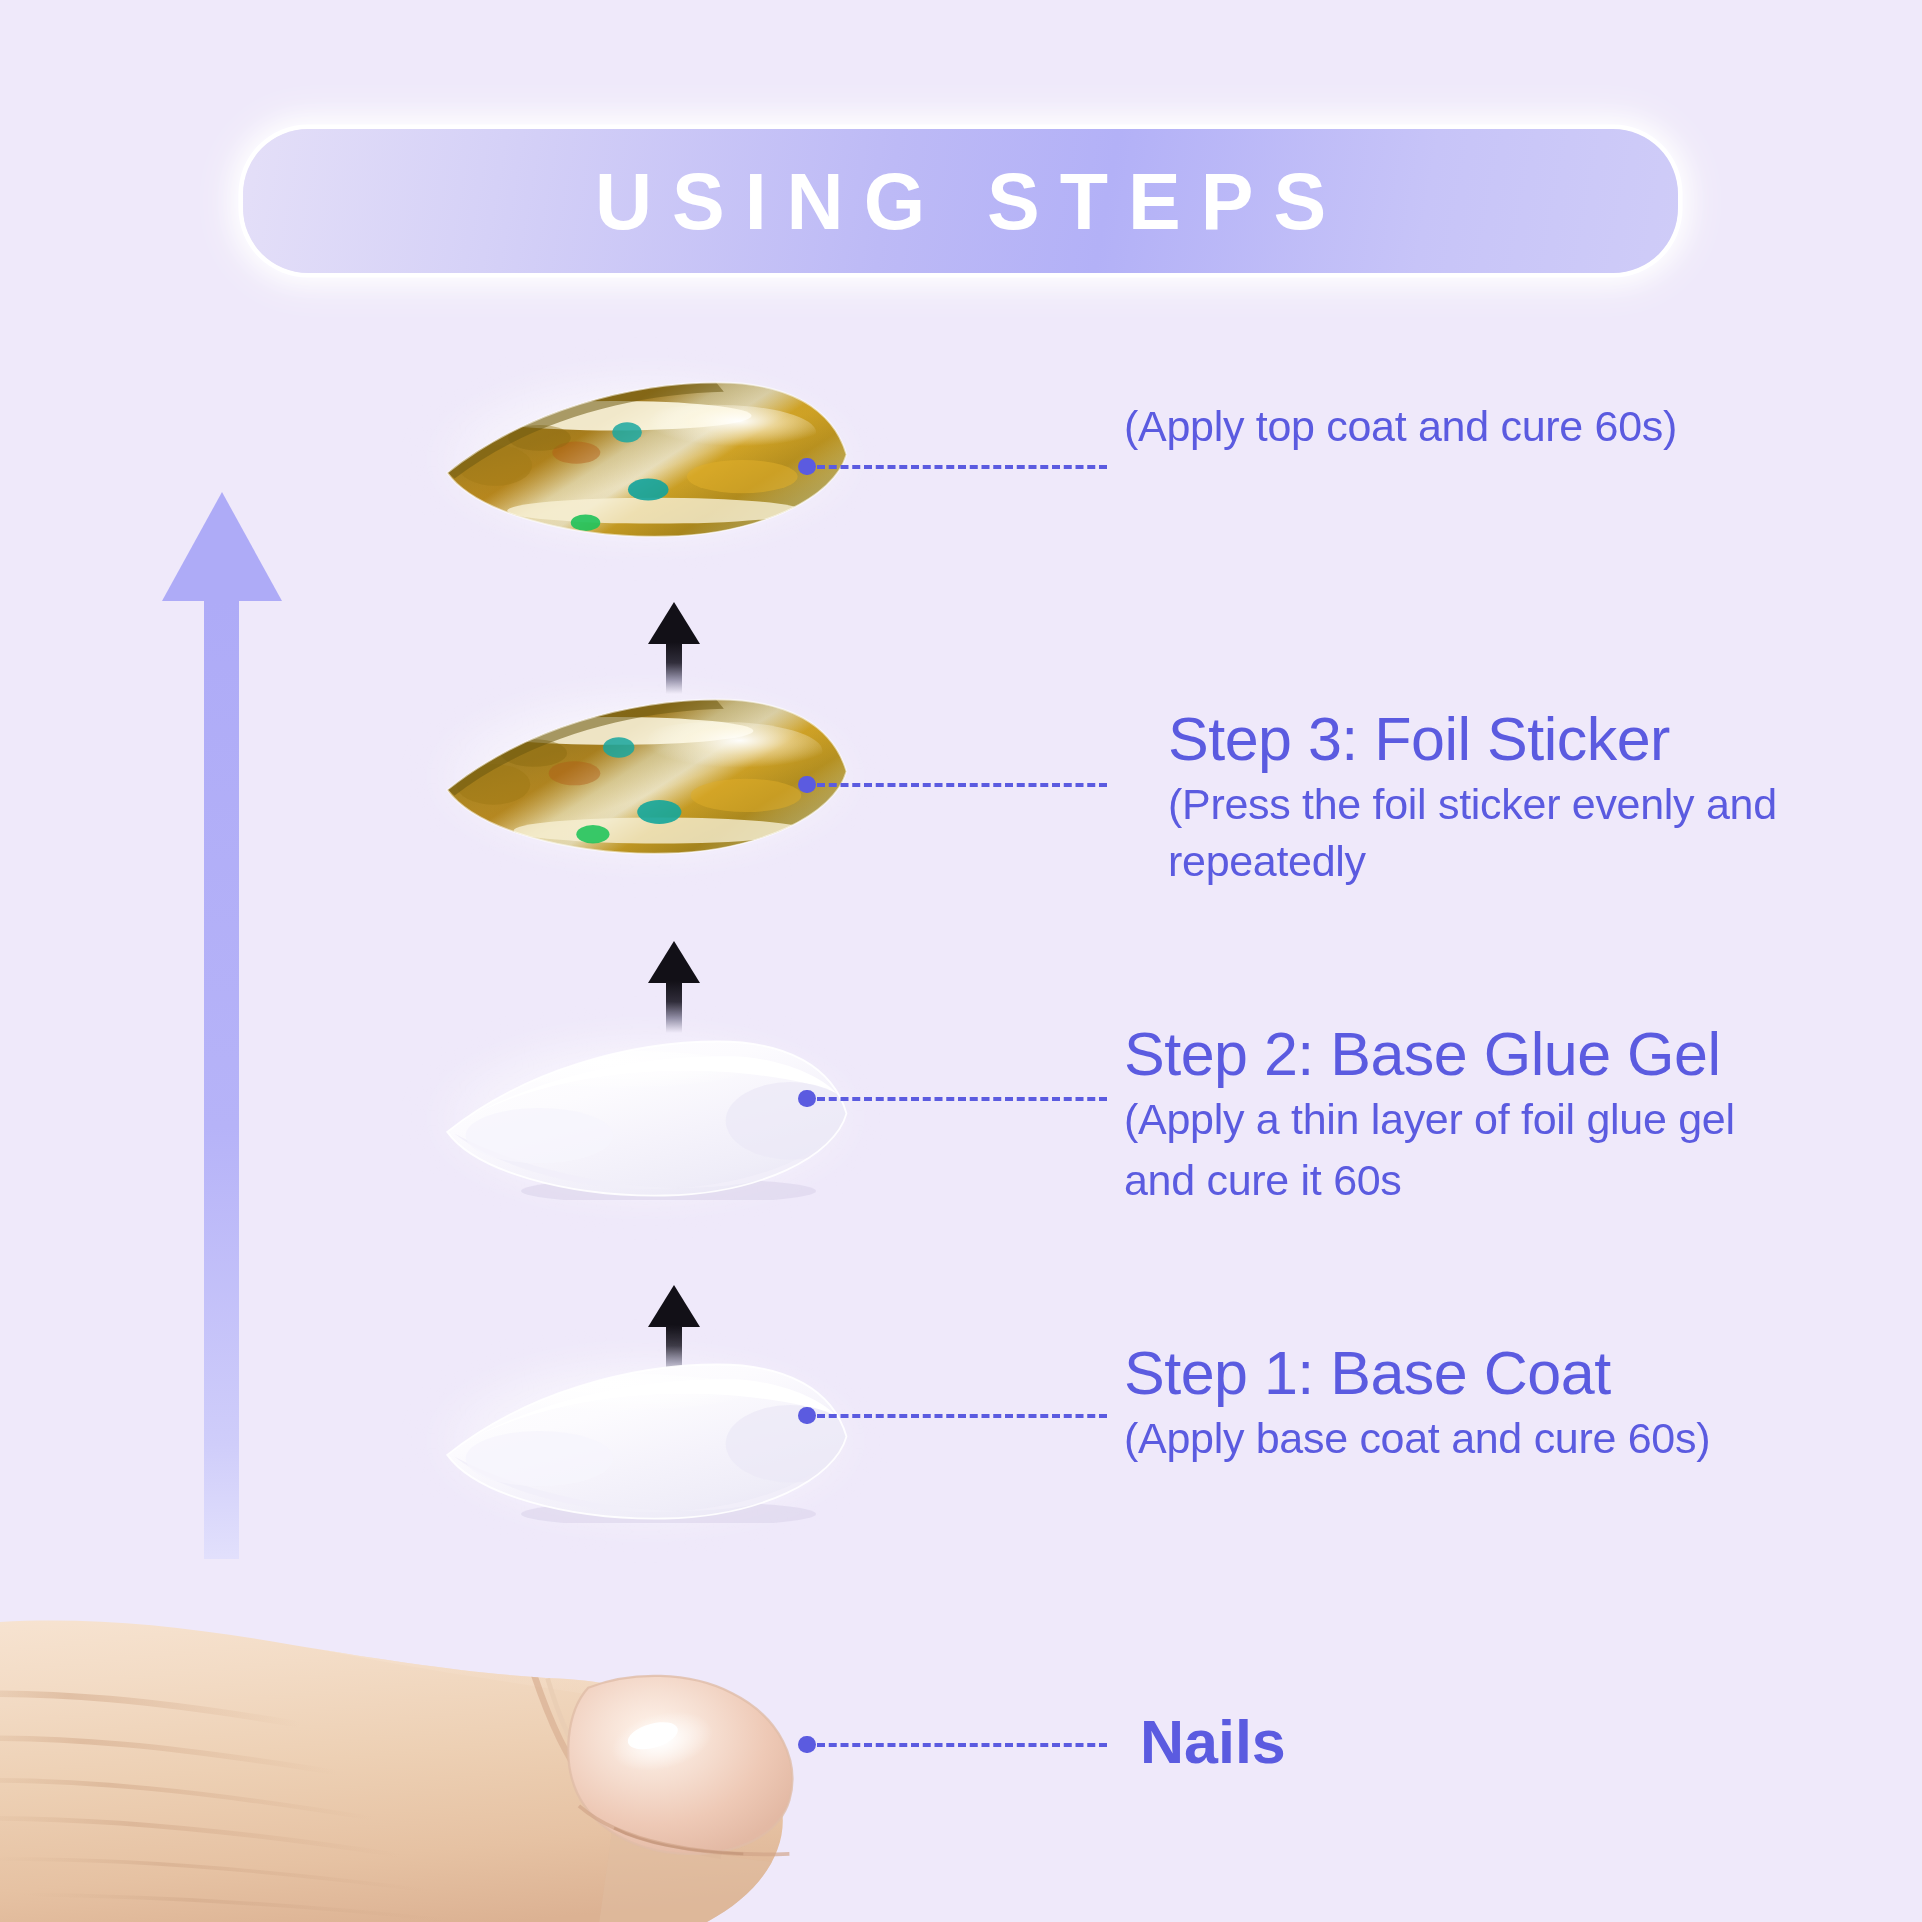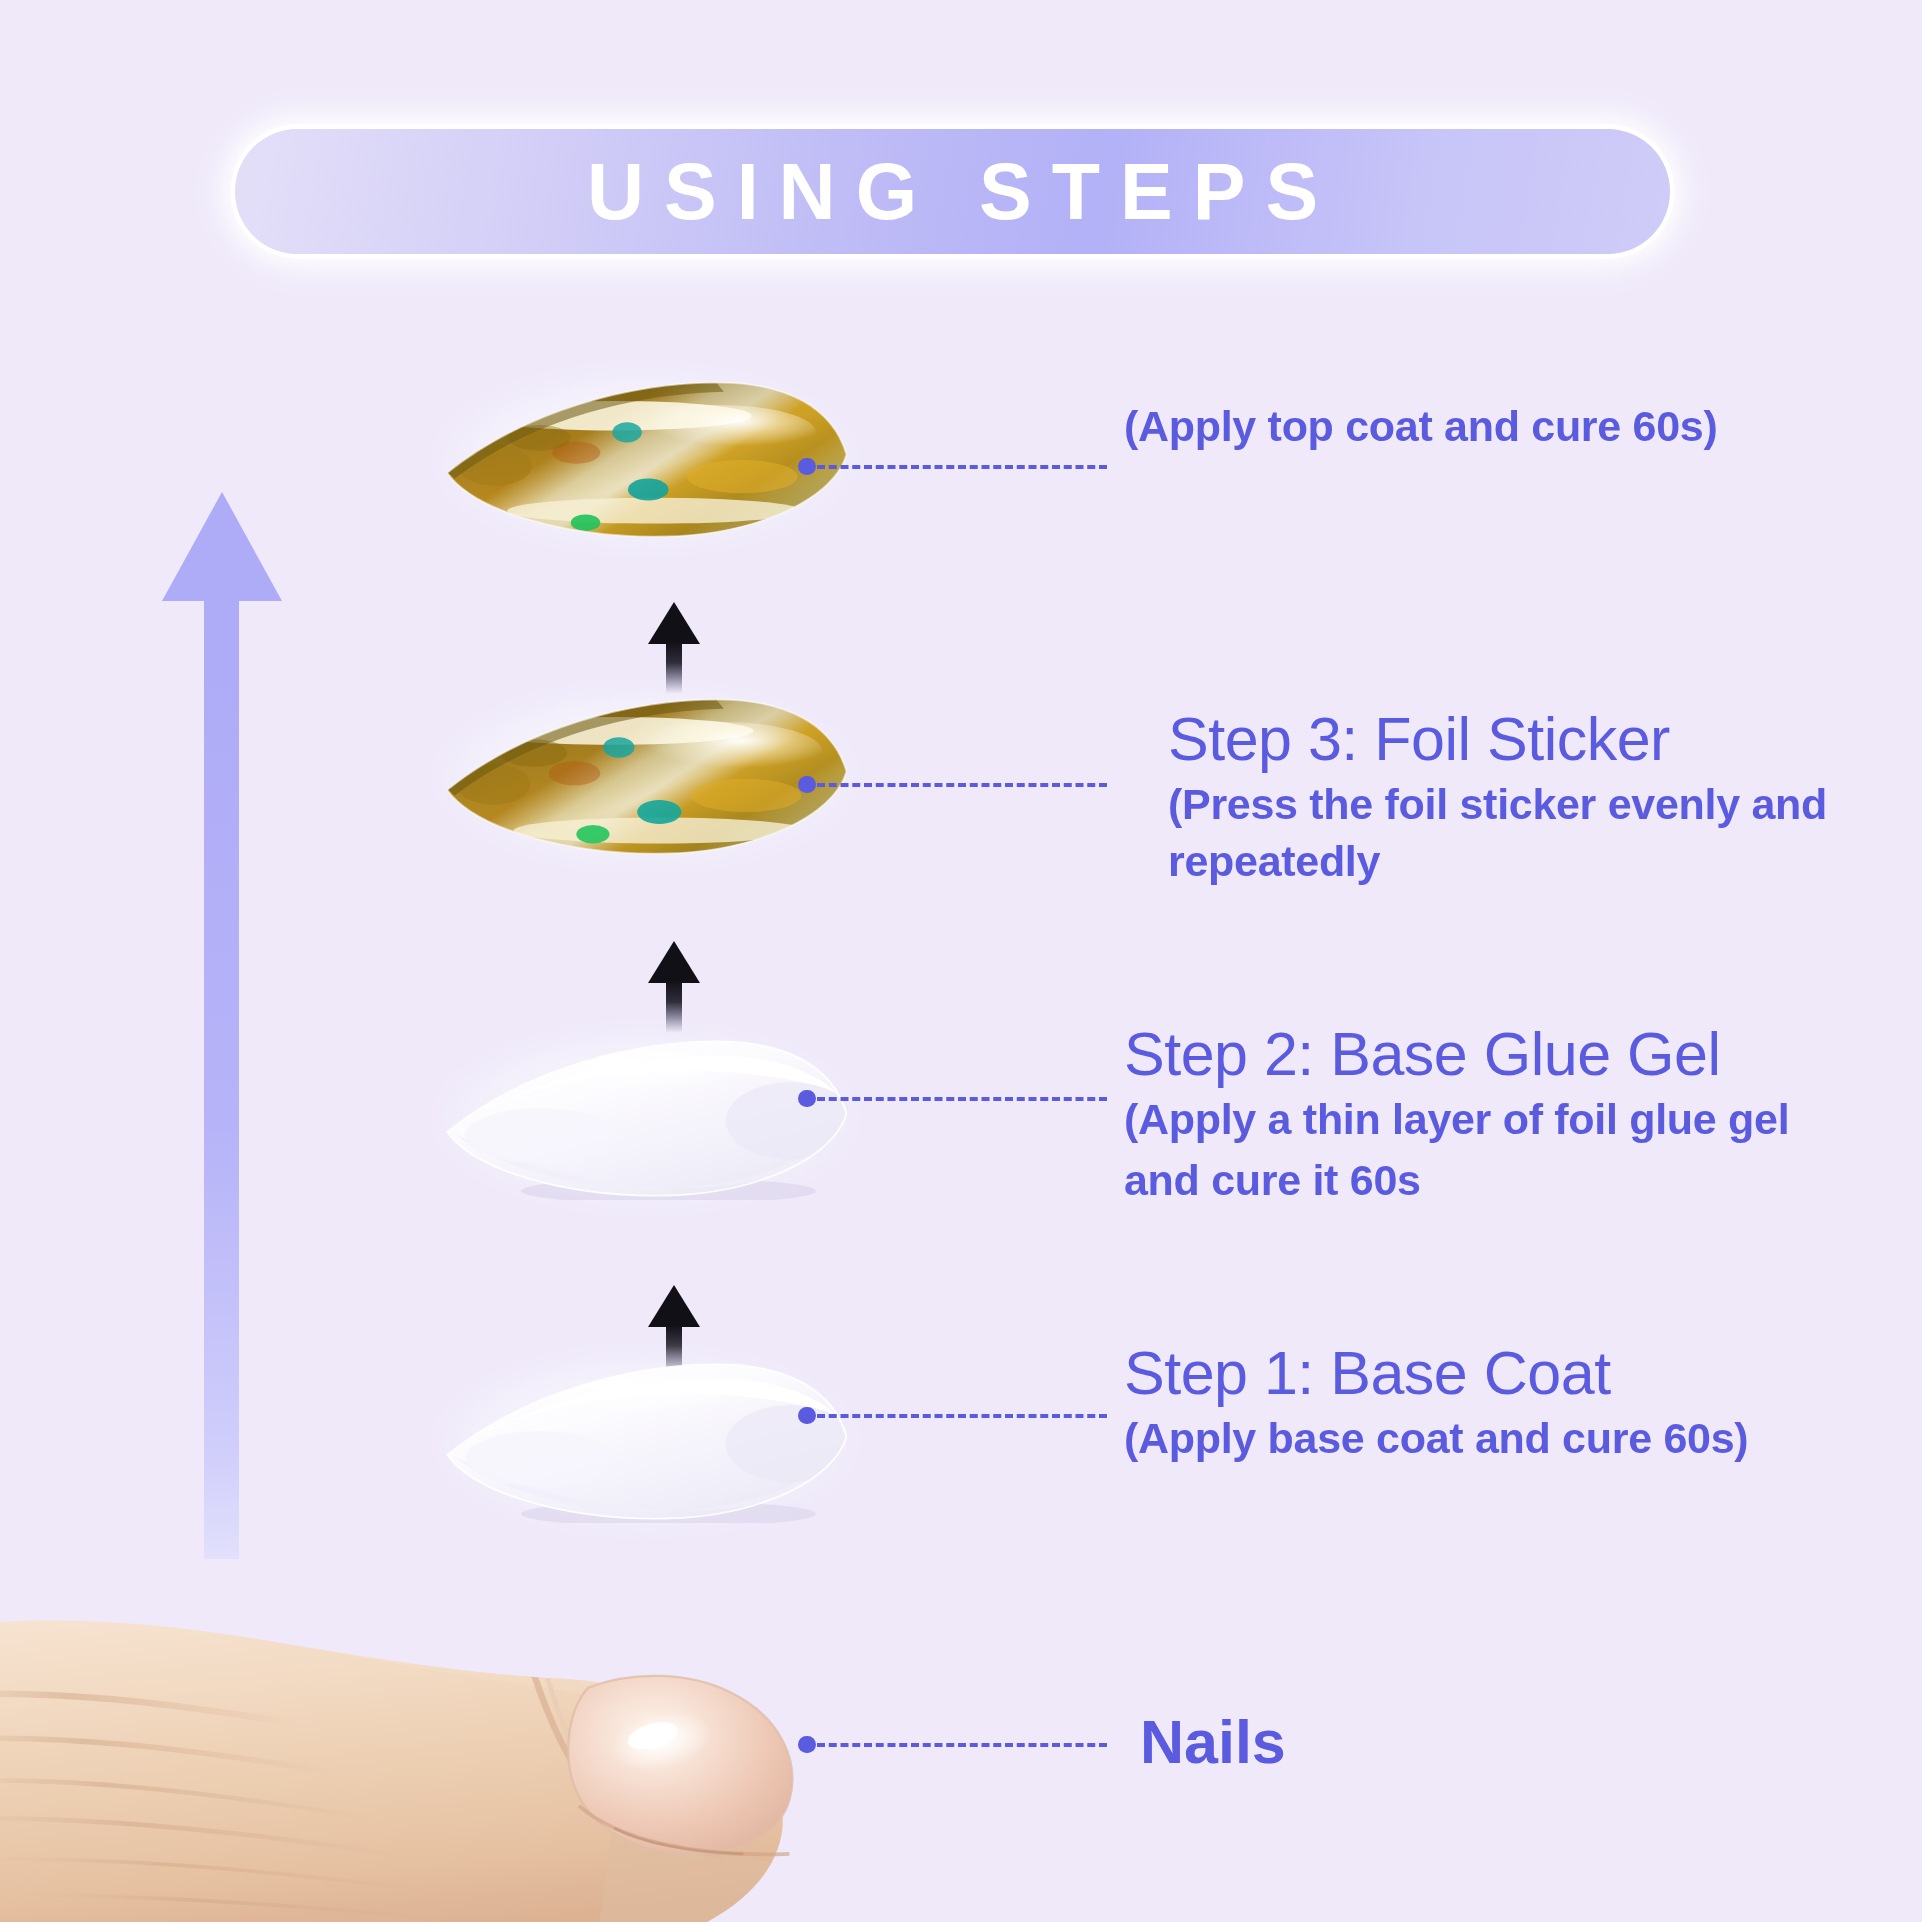--- a/index.html
+++ b/index.html
@@ -14,24 +14,24 @@
     position: relative;
     width: 1922px;
     height: 1922px;
     overflow: hidden;
     background: #efe9fa;
   }
 
   
   .banner-wrap {
     position: absolute;
-    left: 235px;
+    left: 243px;
     top: 129px;
     width: 1435px;
-    height: 125px;
+    height: 144px;
   }
   .banner {
     position: absolute;
     inset: 0;
     border-radius: 65px;
     background: linear-gradient(100deg,
         #e4dff8 0%,
         #d5d1f7 18%,
         #bdbaf6 45%,
         #b3b1f7 60%,
@@ -159,21 +159,21 @@
     color: #5b5be0;
     font-size: 61px;
     font-weight: 400;
     line-height: 1.0;
     white-space: nowrap;
     letter-spacing: -0.5px;
   }
   .step-sub {
     color: #5b5be0;
     font-size: 43px;
-    font-weight: 700;
+    font-weight: 400;
     line-height: 1.28;
     margin-top: 7.4px;
     letter-spacing: -0.3px;
   }
   .nails-label {
     position: absolute;
     color: #5b5be0;
     font-size: 61px;
     font-weight: 700;
     line-height: 1;

